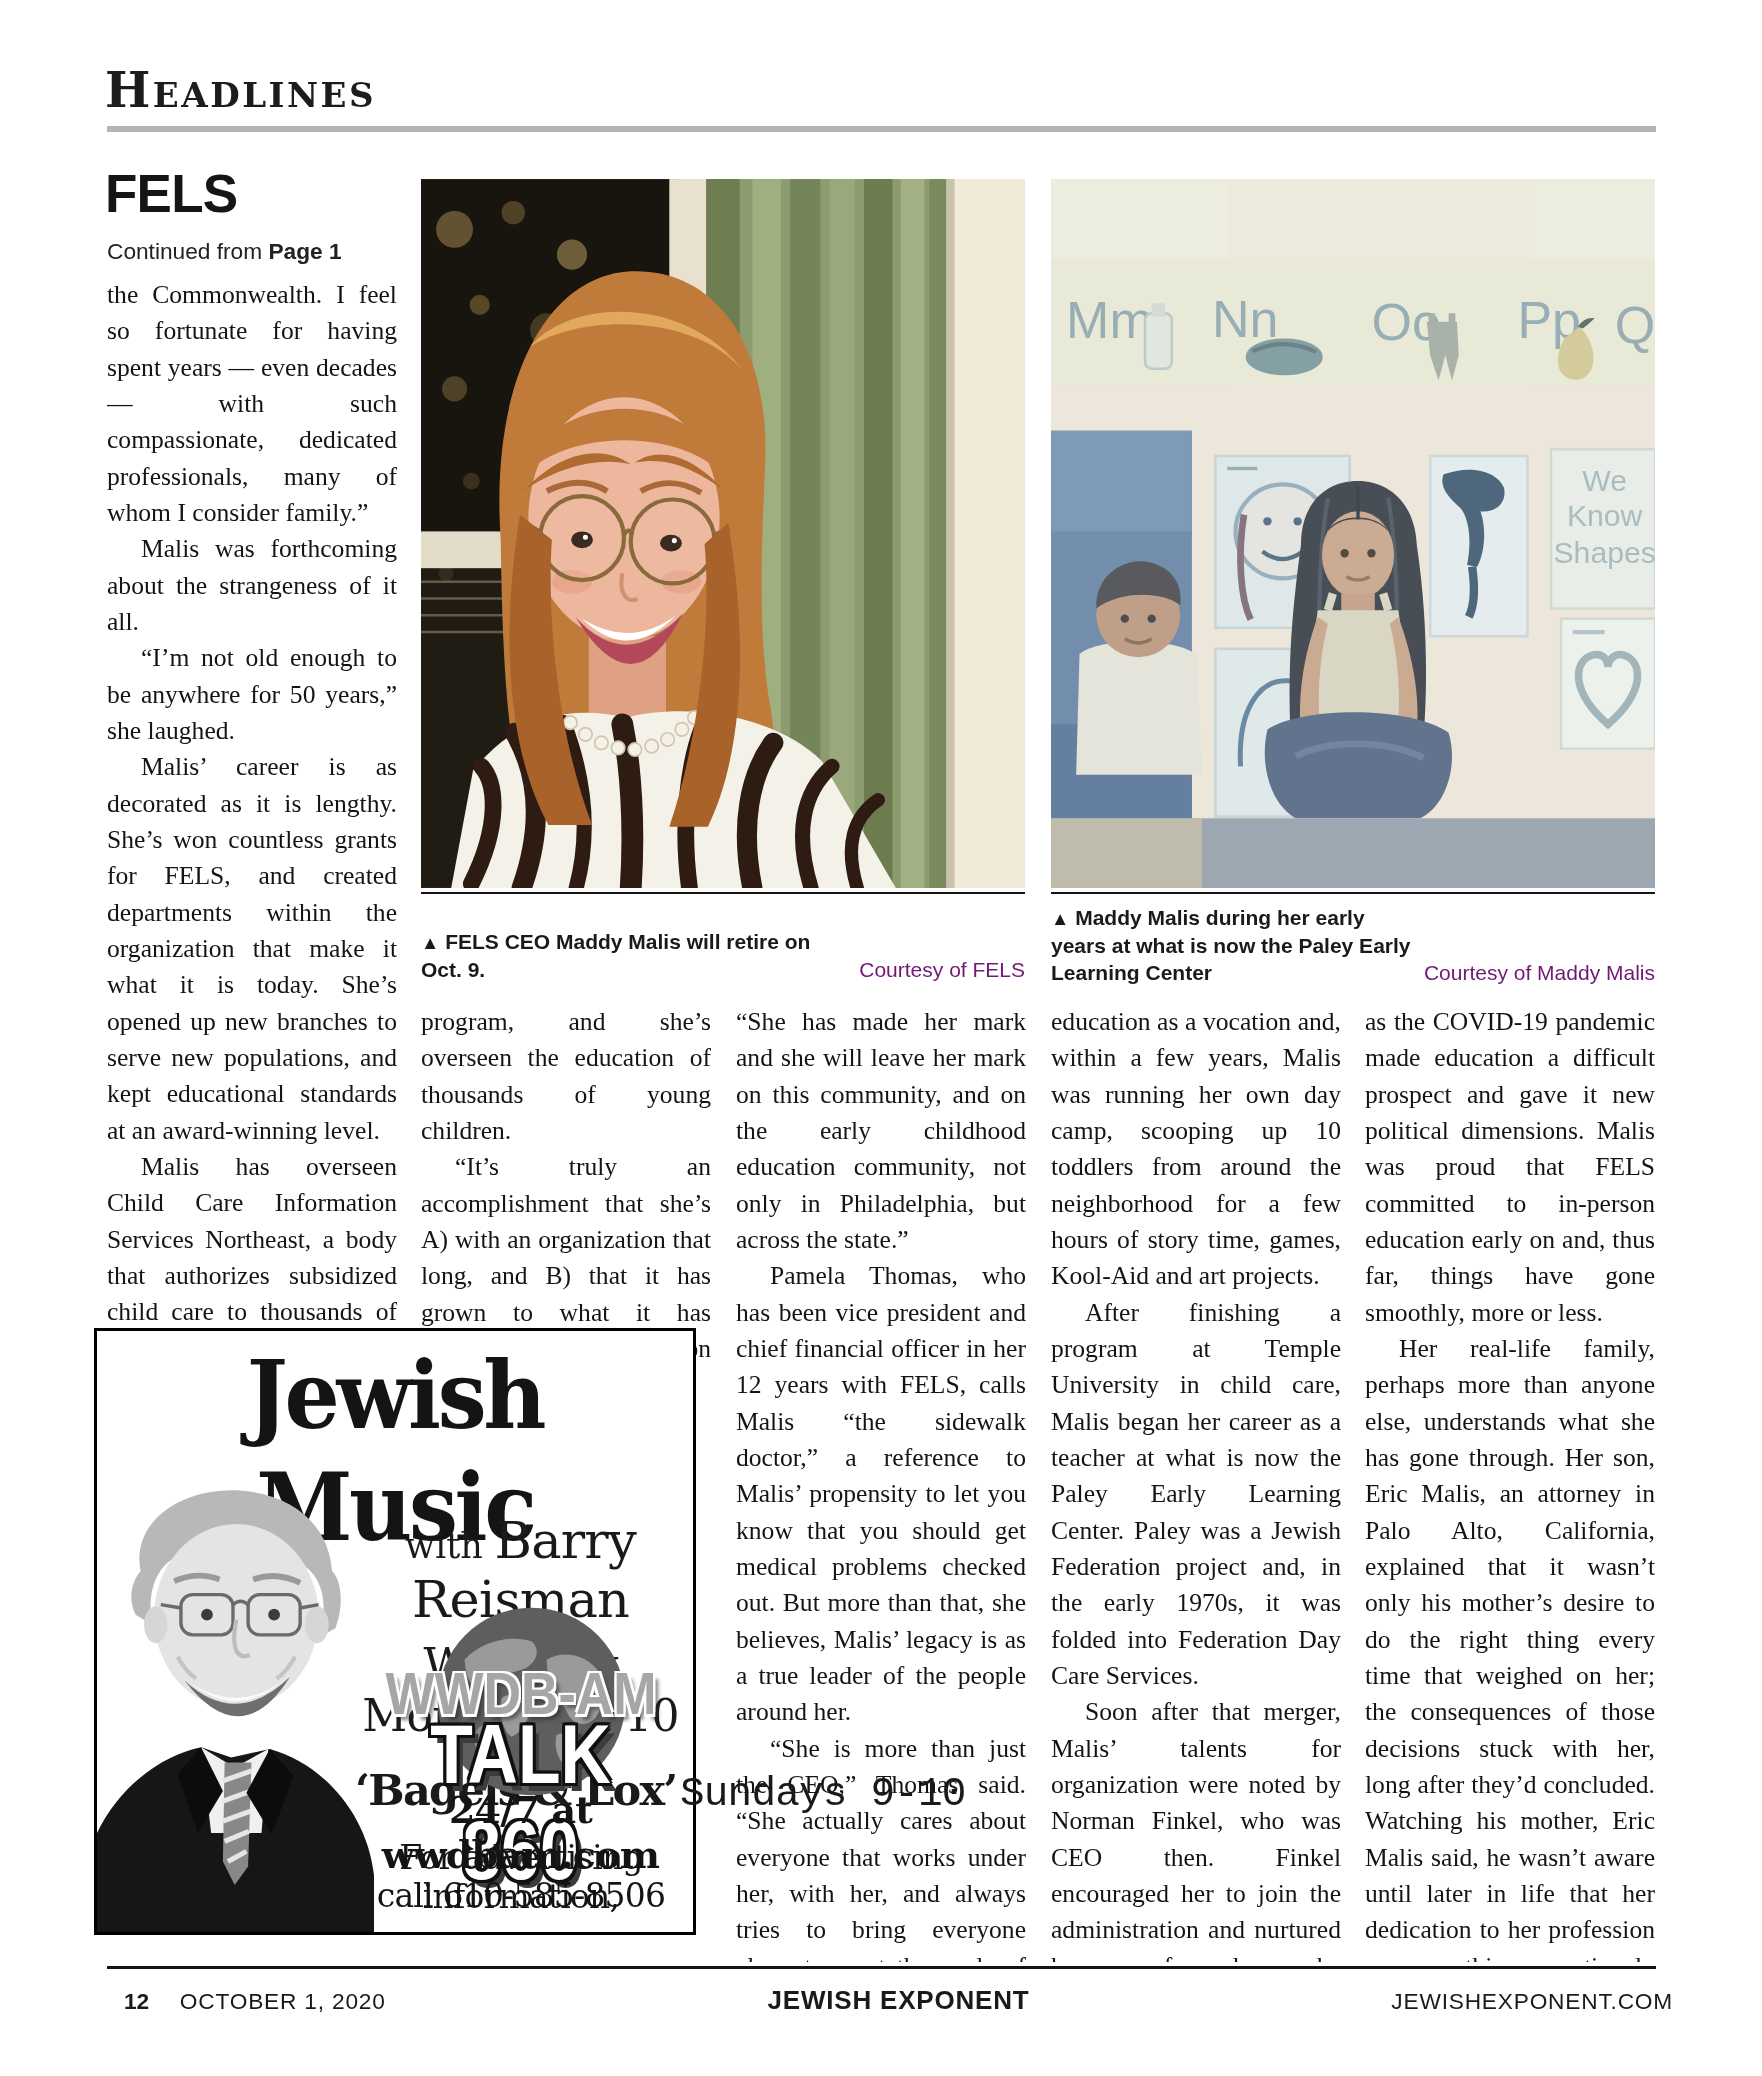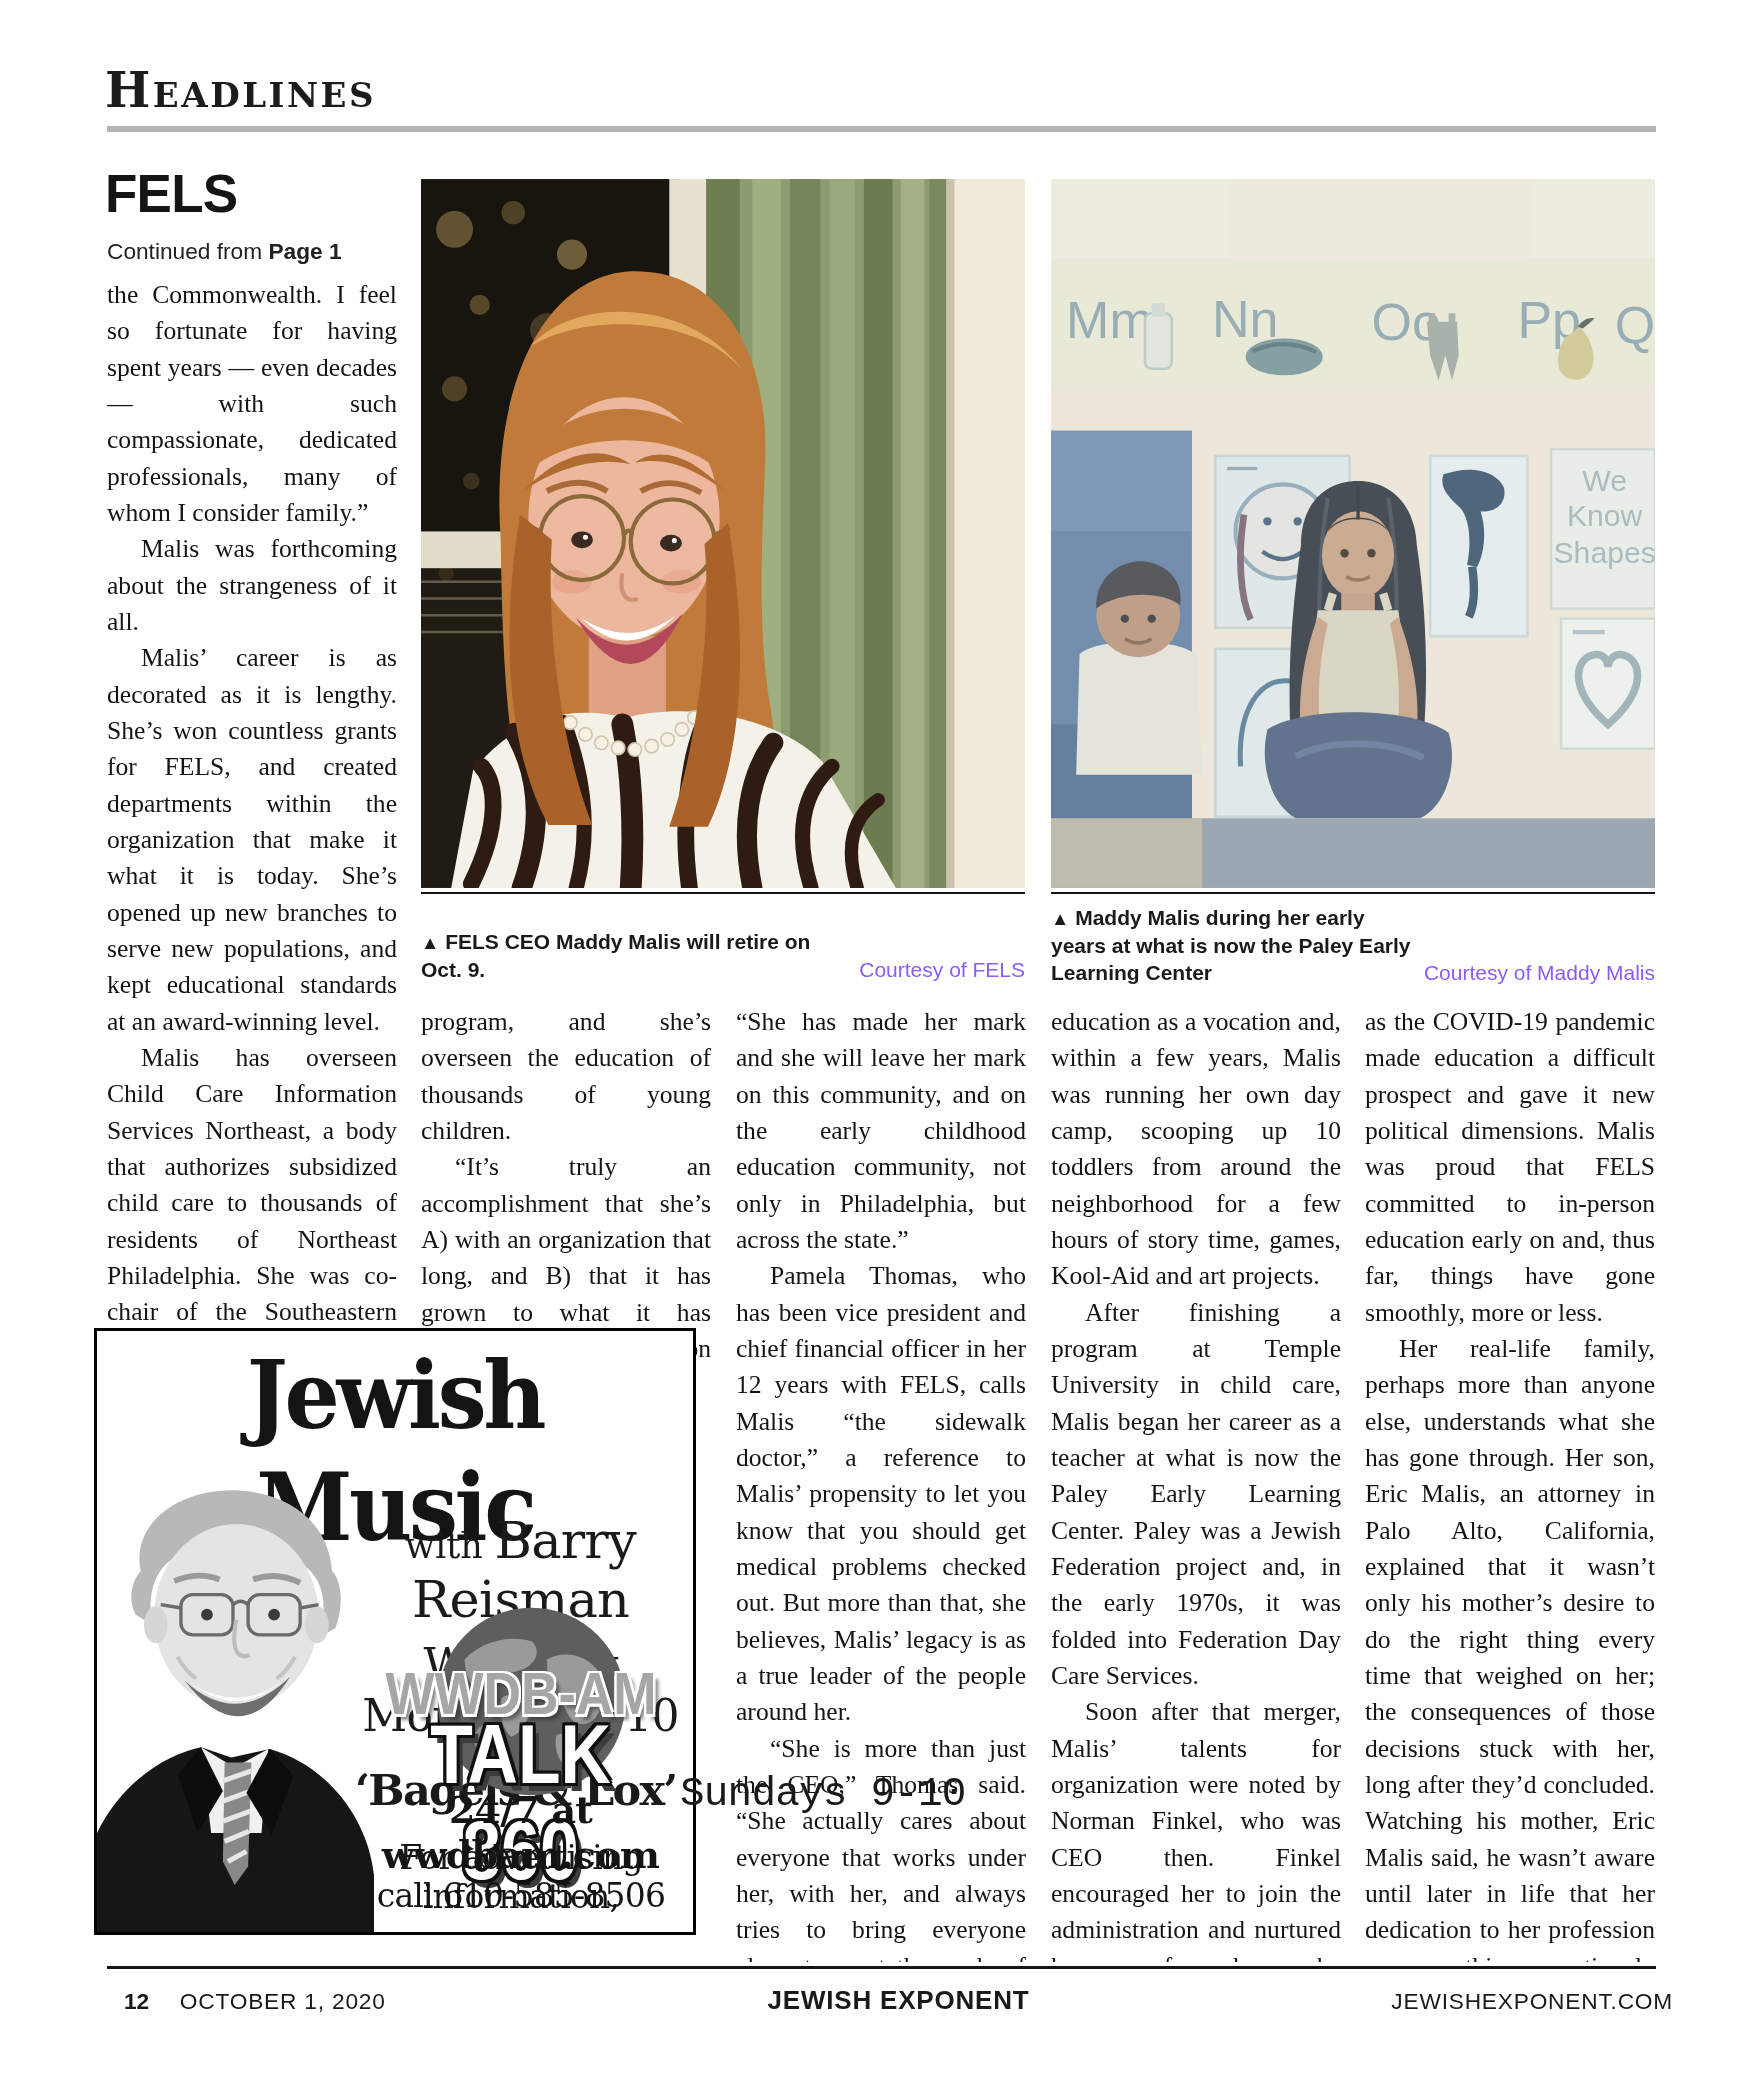--- a/index.html
+++ b/index.html
@@ -47,21 +47,21 @@
 
   .caption {
     font-family:"Liberation Sans", sans-serif; font-size:21px; line-height:1.32;
     color:#1a1a1a; display:flex; justify-content:space-between; align-items:flex-end;
   }
   #caption1 { left:421px;  top:928px; width:604px; }
   #caption2 { left:1051px; top:904px; width:604px; }
   .cap-text { font-weight:700; }
   #caption1 .cap-text { max-width:470px; }
   #caption2 .cap-text { max-width:394px; }
-  .credit { font-weight:400; color:#8b5cf6; white-space:nowrap; padding-left:8.4px;text-align:center; }
+  .credit { font-weight:400; color:#701a75; white-space:nowrap; padding-left:8.4px;text-align:center; }
   .cap-arrow { font-size:18.5px; }
 
   
   #ad { left:94px; top:1328px; width:596px; height:601px; border:3.4px solid #000; background:#fff; }
   .ad-title {
     position:absolute; top:17px; left:0; width:100%; text-align:center;
     font-family:"DejaVu Serif", serif; font-weight:700; font-size:87px;
     letter-spacing:-3.4px; color:#141414; transform:scaleY(1.08);
   }
   .ad-right { position:absolute; left:258px; top:180px; width:331px; text-align:center; color:#1a1a1a; }
@@ -331,20 +331,21 @@
     <div class="cap-text">
       <span class="cap-arrow">▲</span>
       <span>Maddy Malis during her early years at what is now the Paley Early Learning Center</span>
     </div>
     <div class="credit">Courtesy of Maddy Malis</div>
   </div>
 
   <div class="abs col" id="col1">
     <p>the Commonwealth. I feel so fortunate for having spent years — even decades — with such compassionate, dedicated professionals, many of whom I consider family.”</p>
     <p>Malis was forthcoming about the strangeness of it all.</p>
+    <p>“I’m not old enough to be anywhere for 50 years,” she laughed.</p>
     <p>Malis’ career is as decorated as it is lengthy. She’s won countless grants for FELS, and created departments within the organization that make it what it is today. She’s opened up new branches to serve new populations, and kept educational standards at an award-winning level.</p>
     <p>Malis has overseen Child Care Information Services Northeast, a body that authorizes subsidized child care to thousands of residents of Northeast Philadelphia. She was co-chair of the Southeastern Pennsylvania Child Care Coalition, served as a board member and officer for the Pennsylvania Child Care Association and sat on United Way’s Early Childhood Education Advisory Committee. She’s a graduate of the Wexner Tri-State Jewish Leadership</p>
   </div>
 
   <div class="abs col" id="col2">
     <p>program, and she’s overseen the education of thousands of young children.</p>
     <p>“It’s truly an accomplishment that she’s A) with an organization that long, and B) that it has grown to what it has become,” said Ron Perilstein, a longtime member of the FELS board and a past chairman.</p>
   </div>
 
   <div class="abs col" id="col3">

